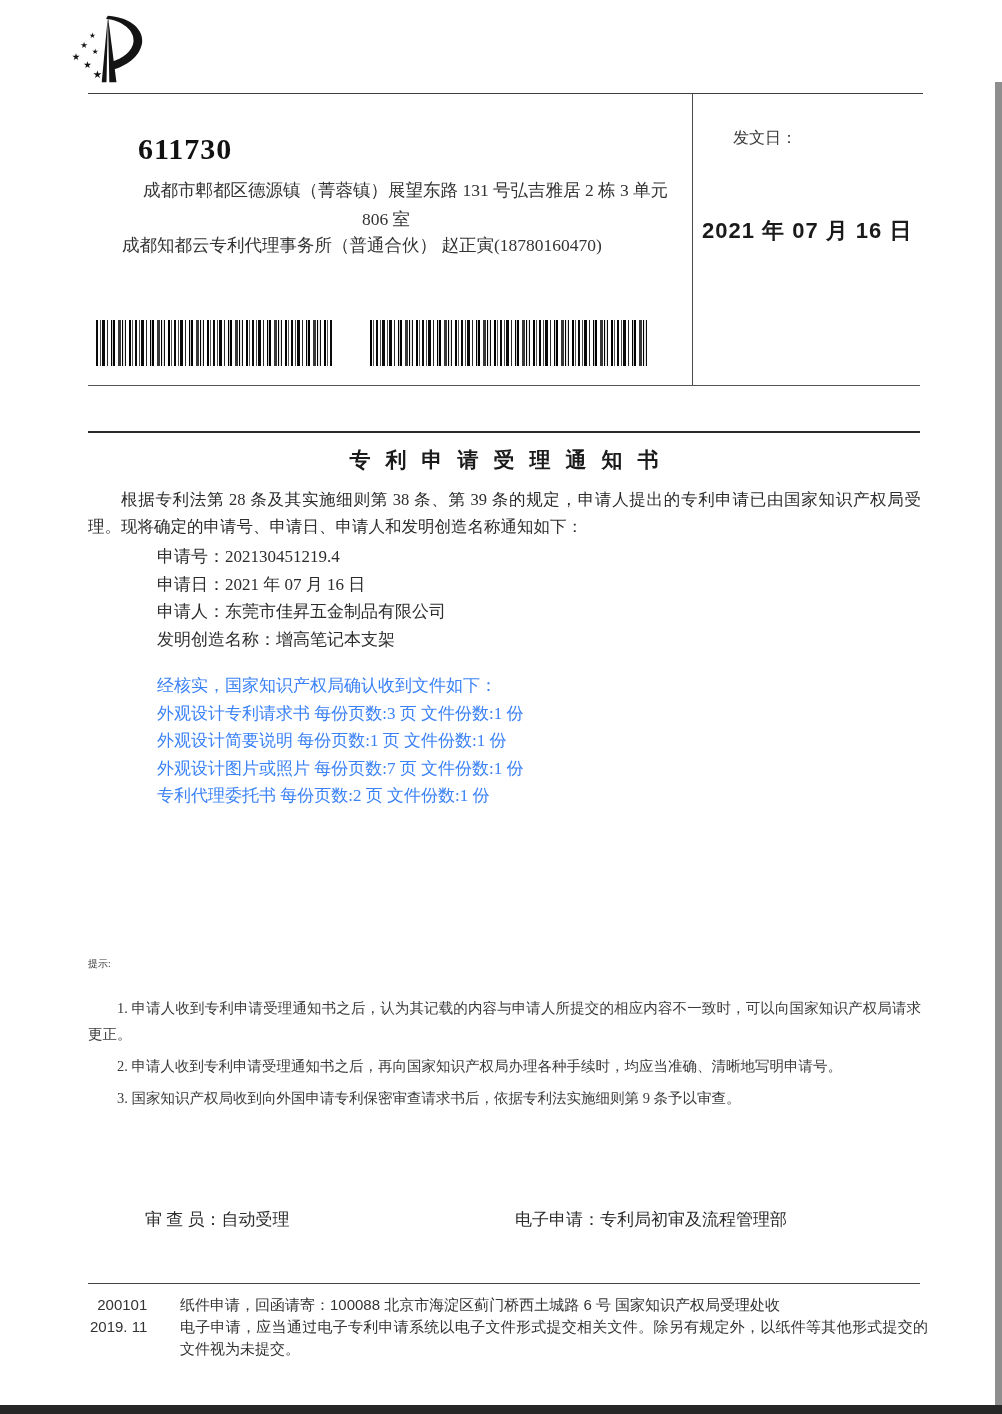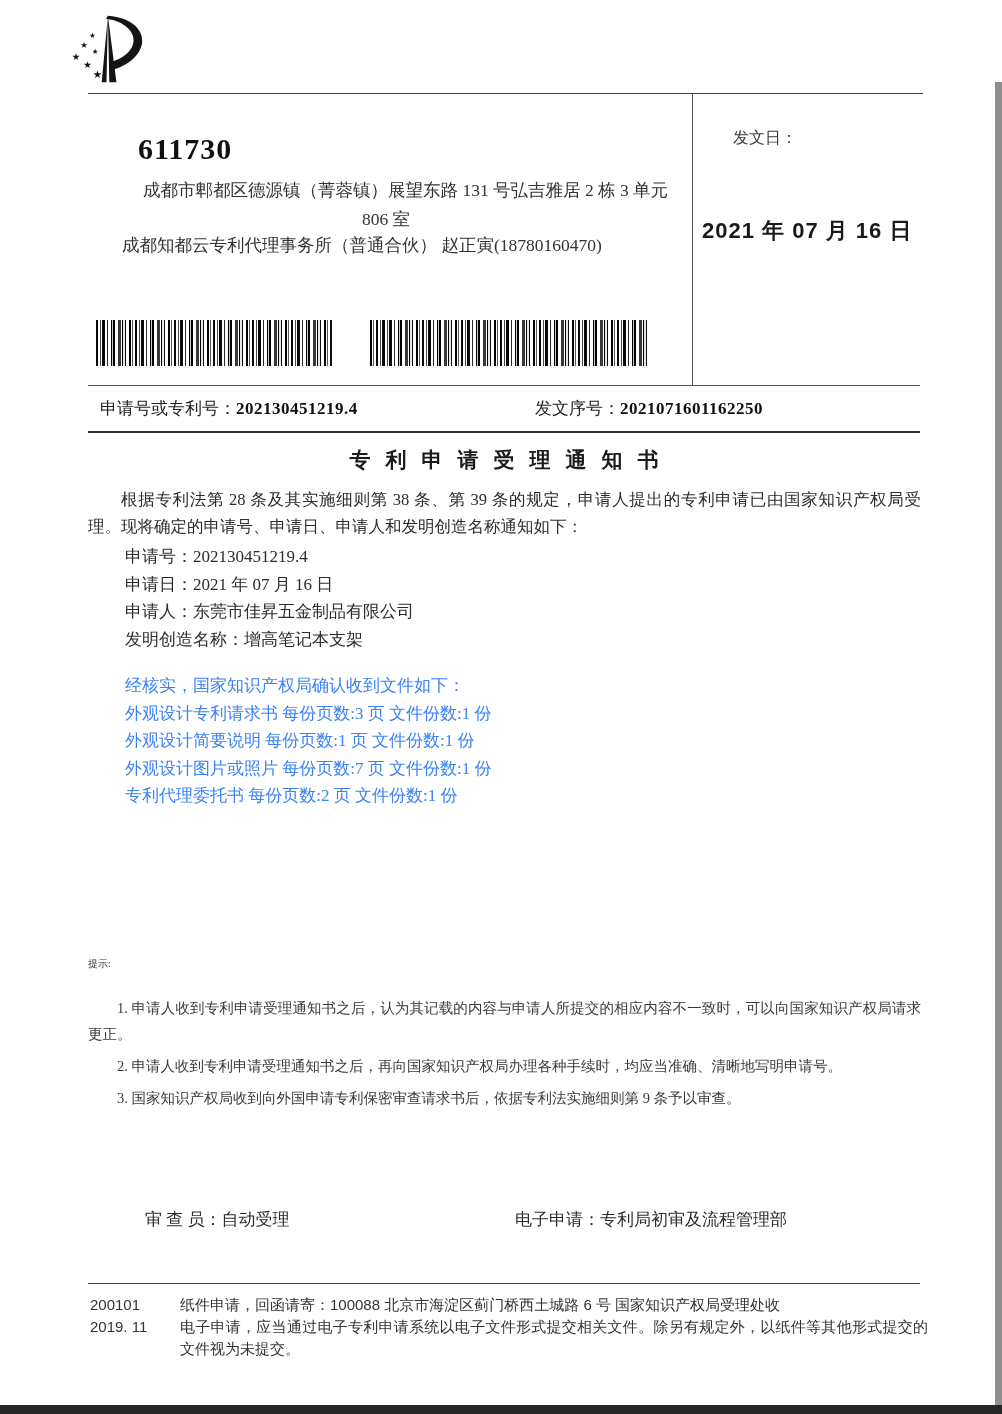--- a/index.html
+++ b/index.html
@@ -72,40 +72,40 @@
     text-align:center; font-size:21px; font-weight:bold; color:#1b1b1b;
     letter-spacing:15px; padding-left:15px; white-space:nowrap;
   }
   .intro {
     position:absolute; top:487px; left:88px; width:833px;
     font-size:16.5px; line-height:26.5px; text-indent:2em; color:#2c2c2c;
     text-align:justify;
   }
   .fields { position:absolute; top:543px; left:125px; font-size:17px; line-height:27.5px; color:#2c2c2c; }
   .received { position:absolute; top:672px; left:125px; font-size:17px; line-height:27.5px; color:#3b82f6; }
-  .field-line { white-space:nowrap; }
+  .field-line { white-space:nowrap;margin-left:32px; }
 
   
   .tips { position:absolute; top:957px; left:88px; width:833px; color:#3a3a3a; }
   .tips-heading { font-size:10px; margin-bottom:24px; }
   .tip-item { font-size:14.5px; line-height:26px; text-indent:2em; margin-bottom:6px; text-align:justify; }
 
   
   .signoff { position:absolute; top:1208px; left:88px; width:832px; height:30px; font-size:17px; color:#2c2c2c; }
   .examiner { position:absolute; left:57px; white-space:nowrap; }
   .department { position:absolute; left:427px; white-space:nowrap; }
 
   
   .footer {
     position:absolute; top:1294px; left:88px; width:840px;
     font-family:"Liberation Sans","DejaVu Sans",sans-serif;
     font-size:15px; line-height:22px; color:#333;
   }
   .footer-code { position:absolute; left:2px; top:0; }
-  .footer-code div { white-space:nowrap; }
+  .footer-code div { white-space:nowrap;text-align:right; }
   .footer-text { position:absolute; left:92px; top:0; width:748px; text-align:justify; }
 </style>
 </head>
 <body>
 
 <div class="page">
 
   <div class="edge-right"></div>
   <div class="edge-bottom"></div>
 
@@ -130,28 +130,20 @@
 
   <div class="vline vline-issue"></div>
   <div class="issue-label">发文日：</div>
   <div class="issue-date">2021 年 07 月 16 日</div>
 
   <div class="barcode barcode-left"></div>
   <div class="barcode barcode-right"></div>
 
   <div class="hline hline-barcode"></div>
 
-  <div class="numbers-row">
-    <div class="app-number">
-      <span class="num-label">申请号或专利号：</span><span class="num-value">202130451219.4</span>
-    </div>
-    <div class="serial-number">
-      <span class="num-label">发文序号：</span><span class="num-value">2021071601162250</span>
-    </div>
-  </div>
 
   <div class="hline hline-numbers"></div>
 
   <div class="notice-title">专利申请受理通知书</div>
   <div class="intro">根据专利法第 28 条及其实施细则第 38 条、第 39 条的规定，申请人提出的专利申请已由国家知识产权局受理。现将确定的申请号、申请日、申请人和发明创造名称通知如下：</div>
 
   <div class="fields">
     <div class="field-line">
       <span>申请号：</span><span>202130451219.4</span>
     </div>

